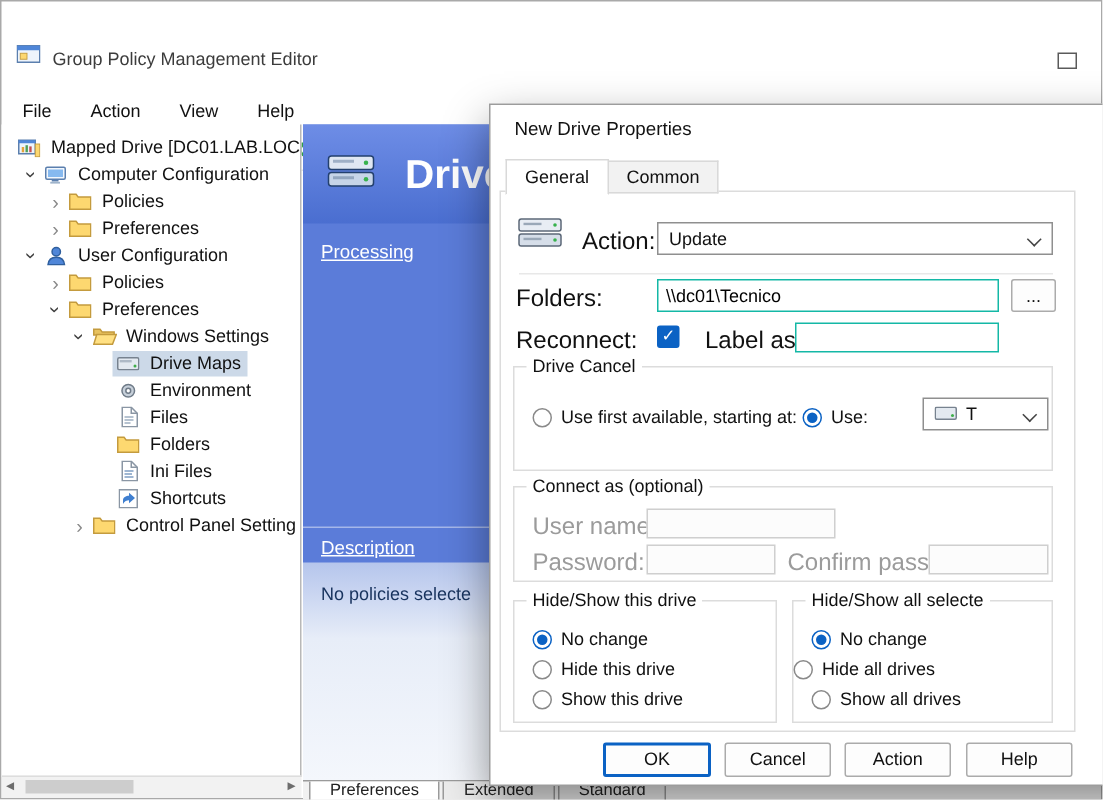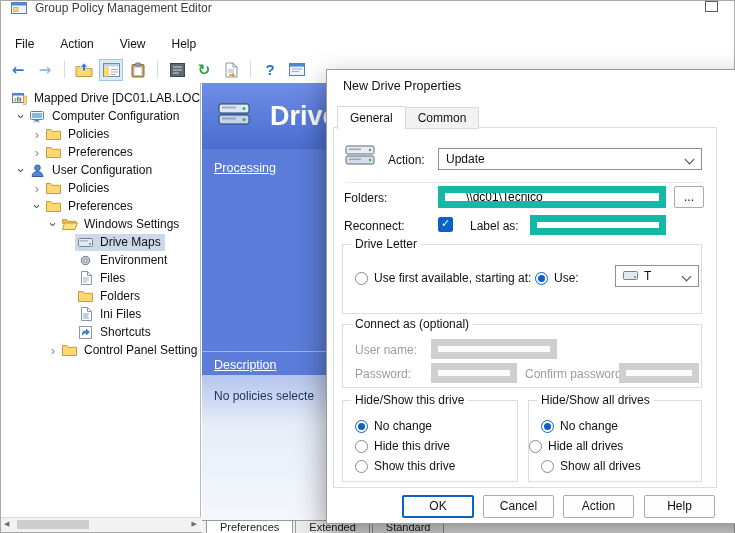--- a/index.html
+++ b/index.html
@@ -1,21 +1,21 @@
 <!DOCTYPE html>
 <html><head>
 <meta charset="utf-8">
 <style>
   html,body{margin:0;padding:0}
   body{width:735px;height:533px;position:relative;overflow:hidden;
        font-family:"Liberation Sans",sans-serif;font-size:12px;color:#111;background:#fff}
   .window{position:absolute;inset:0;border:1px solid #a9a9a9;box-sizing:border-box;background:#fff}
 
   
-  .titlebar{height:30px;display:flex;align-items:flex-start;padding:0 10px}
+  .titlebar{height:30px;display:flex;align-items:flex-end;padding:15px 10px}
   .titlebar .title{color:#3c3c3c;margin-left:8px}
   .maxbtn{margin-left:auto;width:11px;height:9px;border:1px solid #5a5a5a;margin-right:6px}
   .menubar{height:25px;display:flex;align-items:center;padding:0 14px;gap:26px}
   .menubar span{cursor:default}
   .toolbar{height:27px;display:flex;align-items:center;padding:0 5px;gap:3px;border-bottom:1px solid #e4e4e4}
   .tbtn{width:24px;height:22px;display:flex;align-items:center;justify-content:center;box-sizing:border-box}
   .tbtn.toggled{background:#d9ebfb;border:1px solid #9cc5ea}
   .tsep{width:1px;height:17px;background:#d9d9d9;margin:0 4px}
   .i-back::before{content:"\2190";font-family:"DejaVu Sans",sans-serif;color:#2e7dd2;font-weight:bold;font-size:15px}
   .i-fwd::before{content:"\2192";font-family:"DejaVu Sans",sans-serif;color:#8db7e4;font-weight:bold;font-size:15px}
@@ -63,24 +63,24 @@
        border:1px solid #9c9c9c;box-shadow:0 12px 28px rgba(0,0,0,.42);z-index:5;box-sizing:border-box}
   .dlg-title{position:absolute;left:16px;top:9px;font-size:12.5px}
   .dlg-close{position:absolute;right:6px;top:4px;width:26px;height:24px;display:flex;align-items:center;justify-content:center}
   .dlg-close::before{content:"\00D7";font-size:17px;color:#222}
   .dlg-tabs{position:absolute;left:10px;top:36px;display:flex;align-items:center;z-index:2}
   .dtab{height:20px;line-height:20px;padding:0 12px;border:1px solid #d9d9d9;background:#f2f2f2;border-left:none}
   .dtab:first-child{border-left:1px solid #d9d9d9}
   .dtab.active{height:22px;line-height:22px;background:#fff;border-bottom:1px solid #fff;margin-bottom:-1px}
   .dlg-page{position:absolute;left:6px;top:57px;width:384px;height:361px;border:1px solid #dcdcdc;background:#fff;box-sizing:border-box}
   .abs{position:absolute}
-  .lbl{position:absolute;font-size:12px;white-space:nowrap}
+  .lbl{position:absolute;font-size:16px;white-space:nowrap}
   .gray{color:#9b9b9b}
-  .tin{position:absolute;border:7px solid #14b8a6;background:#fff;box-sizing:border-box;
-       font:12px "Liberation Sans",sans-serif;padding:0 21px;outline:none}
+  .tin{position:absolute;border:1px solid #14b8a6;background:#fff;box-sizing:border-box;
+       font:12px "Liberation Sans",sans-serif;padding:0 5px;outline:none}
   .tin.dis{border-color:#cfcfcf;background:#fcfcfc}
   .combo{position:absolute;height:22px;border:1px solid #8f8f8f;background:#fff;display:flex;
          align-items:center;gap:6px;padding:0 22px 0 7px;box-sizing:border-box;white-space:nowrap}
   .cchev{position:absolute;right:8px;top:7px;width:6px;height:6px;border-right:1.4px solid #444;
          border-bottom:1.4px solid #444;transform:rotate(45deg)}
   .psep{position:absolute;left:12px;right:14px;top:54px;border-top:1px solid #e8e8e8}
   .grp{position:absolute;border:1px solid #dcdcdc;box-sizing:border-box}
   .grp-legend{position:absolute;top:-8px;left:8px;background:#fff;padding:0 4px;font-size:12px;line-height:15px;white-space:nowrap}
   .ropt{position:absolute;display:flex;align-items:center;gap:6px;white-space:nowrap}
   .radio{width:13px;height:13px;border-radius:50%;border:1px solid #8a8a8a;background:#fff;box-sizing:border-box;position:relative;flex:none}
@@ -462,21 +462,21 @@
       <span class="lbl" style="left:10px;top:63px">Folders:</span>
       <input class="tin" style="left: 104px; top: 58px; width: 228px; height: 22px;" value="\\dc01\Tecnico">
       <span class="btn" style="left:340px;top:58px;width:30px;height:22px;line-height:20px">...</span>
 
       <span class="lbl" style="left:10px;top:91px">Reconnect:</span>
       <span class="cbx" style="left:104px;top:89px"></span>
       <span class="lbl" style="left:136px;top:91px">Label as:</span>
       <input class="tin" style="left: 196px; top: 87px; width: 136px; height: 20px;">
 
       <div class="grp" style="left:8px;top:116px;width:360px;height:70px">
-        <span class="grp-legend">Drive Letter</span>
+        <span class="grp-legend">Drive Cancel</span>
         <span class="ropt" style="left:12px;top:26px">
           <span class="radio"></span>
           <span>Use first available, starting at:</span>
         </span>
         <span class="ropt" style="left:192px;top:26px">
           <span class="radio on"></span>
           <span>Use:</span>
         </span>
         <div class="combo" style="left:272px;top:20px;width:84px">
           <span>
@@ -510,21 +510,21 @@
           <span class="radio"></span>
           <span>Hide this drive</span>
         </span>
         <span class="ropt" style="left:12px;top:58px">
           <span class="radio"></span>
           <span>Show this drive</span>
         </span>
       </div>
 
       <div class="grp" style="left:194px;top:272px;width:174px;height:82px">
-        <span class="grp-legend">Hide/Show all drives</span>
+        <span class="grp-legend">Hide/Show all selecte</span>
         <span class="ropt" style="left:12px;top:18px">
           <span class="radio on"></span>
           <span>No change</span>
         </span>
         <span class="ropt" style="left:0;top:38px">
           <span class="radio"></span>
           <span>Hide all drives</span>
         </span>
         <span class="ropt" style="left:12px;top:58px">
           <span class="radio"></span>

